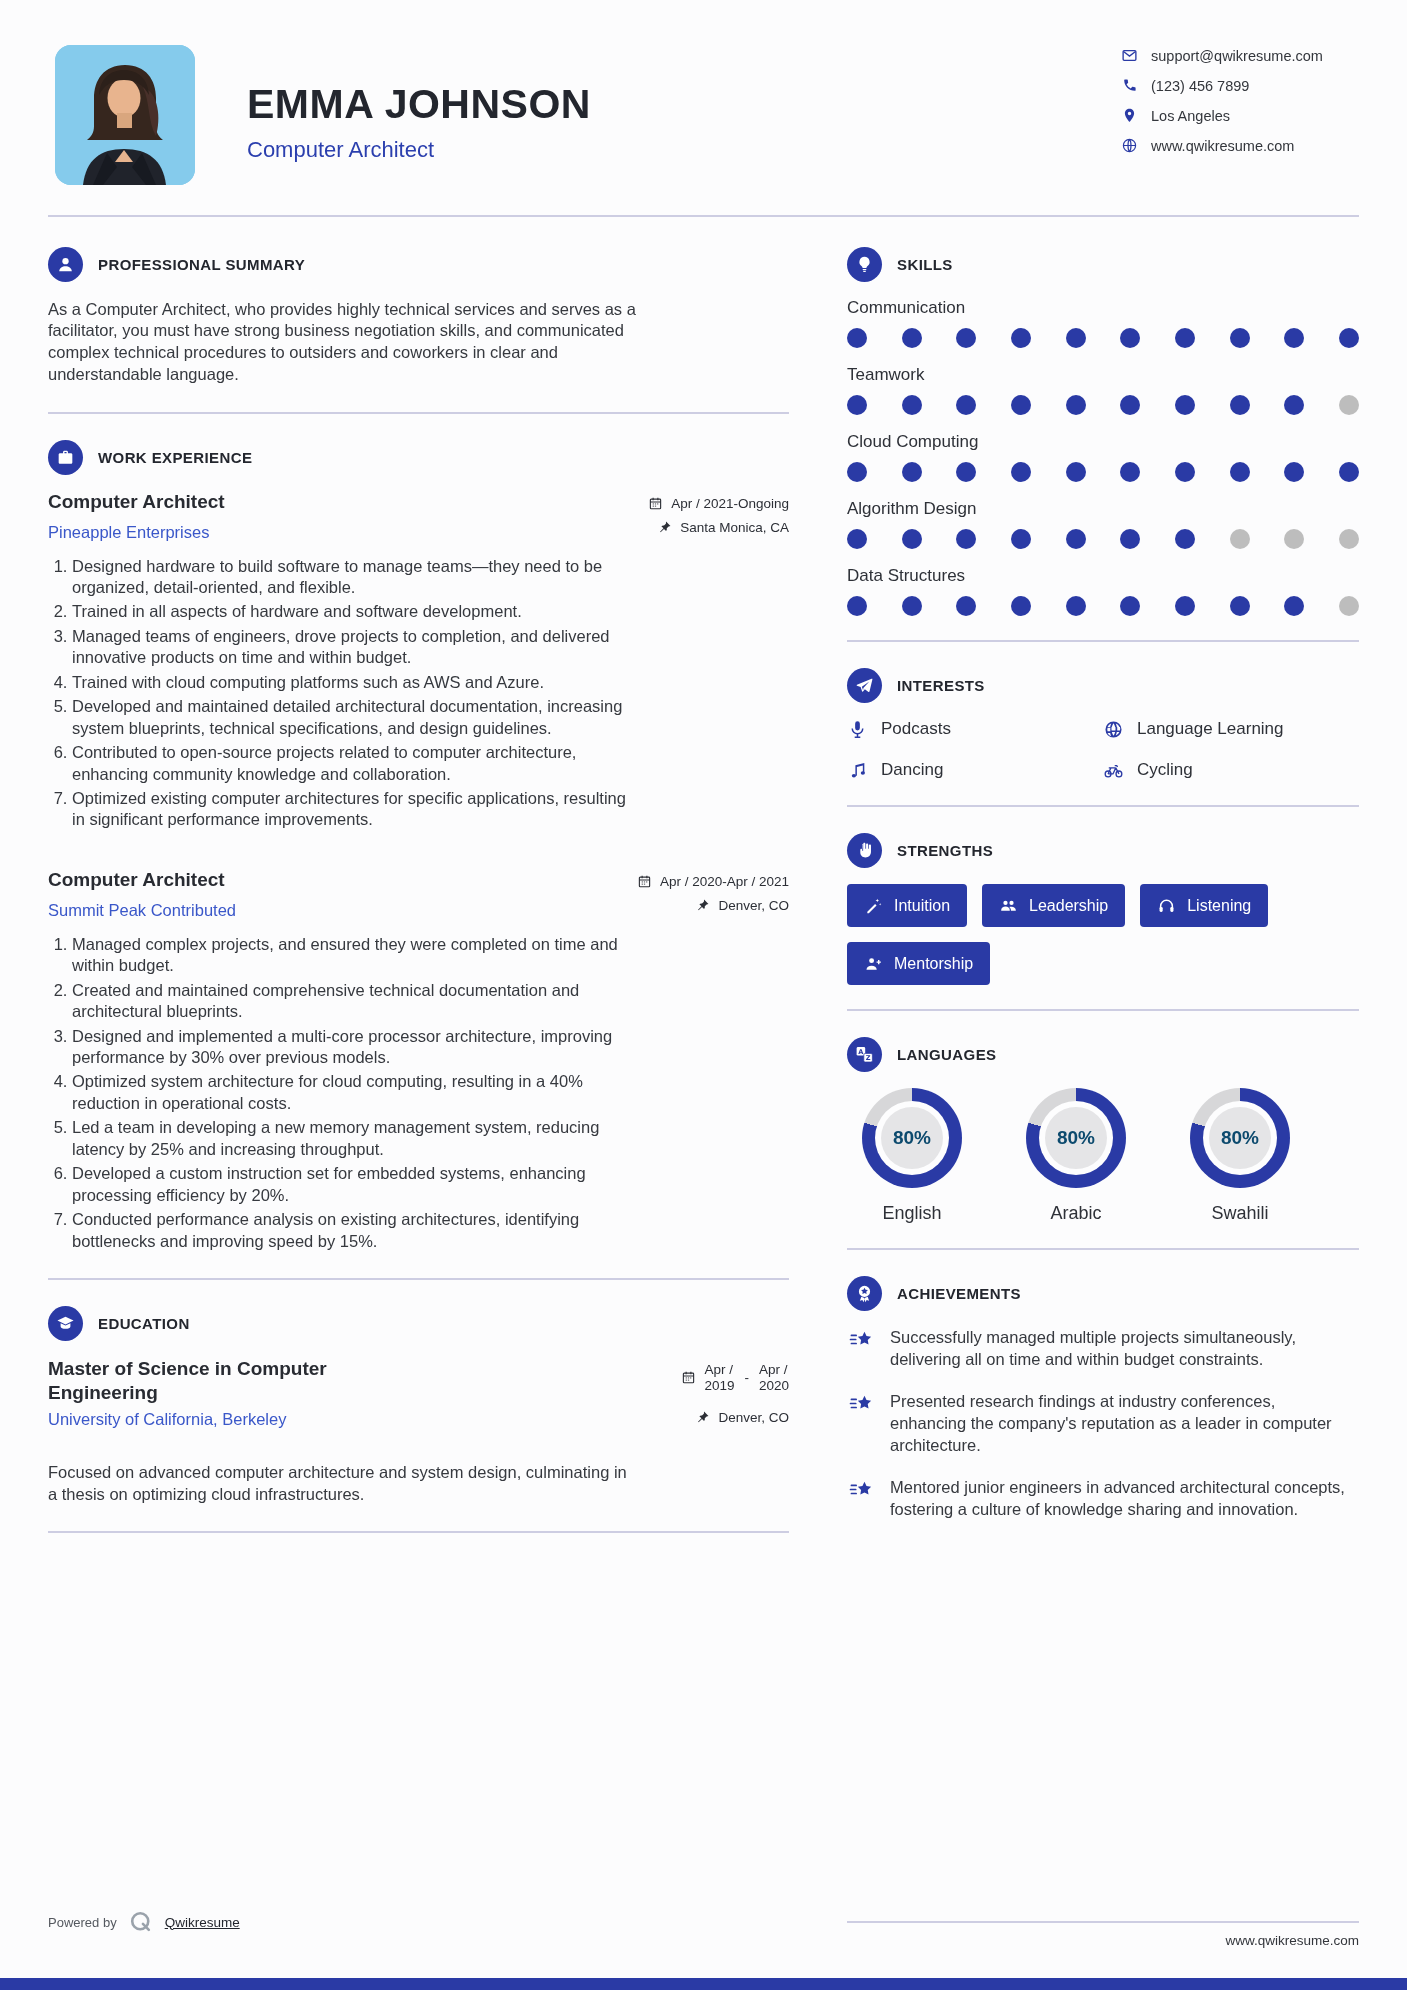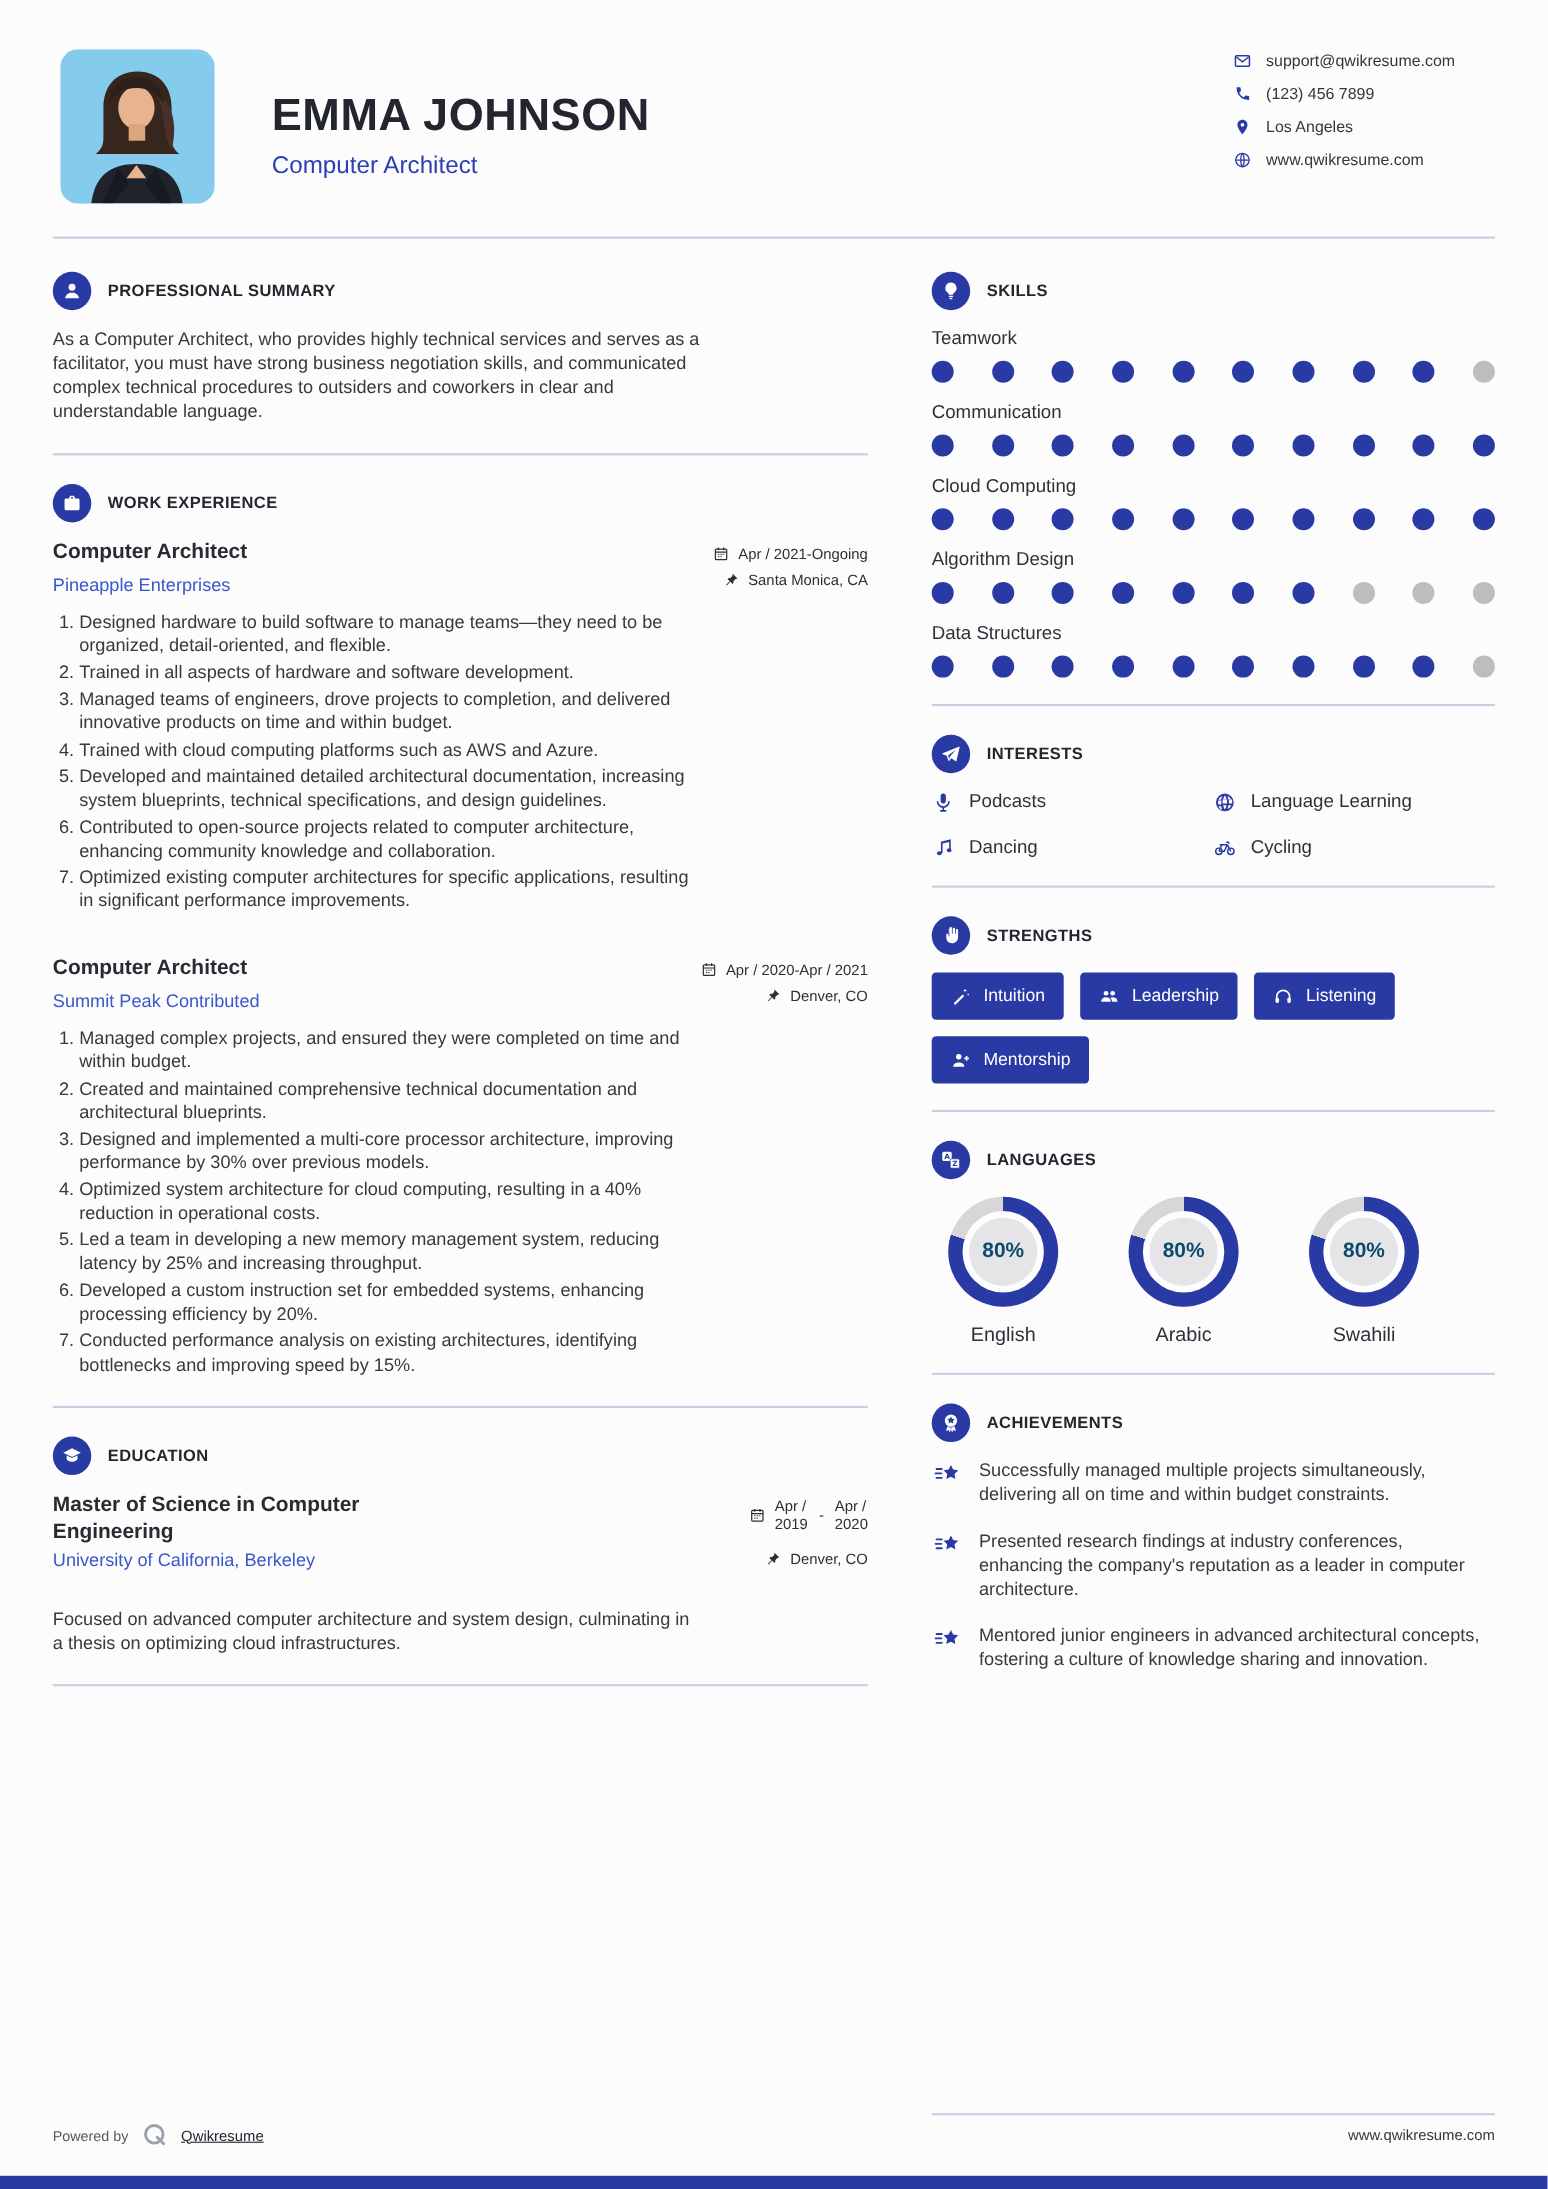--- a/index.html
+++ b/index.html
@@ -97,21 +97,21 @@
   .ring-core { width:62px; height:62px; border-radius:50%; background:#e5e5e7;
     display:flex; align-items:center; justify-content:center;
     font-size:19px; font-weight:700; color:#0c4a6e; }
   .lang-name { margin-top:15px; font-size:18px; color:#2e3138; }
 
   
   .ach-item { display:flex; gap:13px; margin-bottom:20px; font-size:16.5px; line-height:1.33; max-width:500px; }
   .ach-ic { width:30px; height:27px; color:#2a3aa5; flex:none; margin-top:1px; }
 
   
-  .foot-left { position:absolute; left:48px; bottom:36px; display:flex; align-items:center; gap:11px;
+  .foot-left { position:absolute; left:48px; bottom:55px; display:flex; align-items:center; gap:11px;
     font-size:13px; color:#54585f; }
   .q-logo { width:26px; height:26px; }
   .brand { color:#23262e; font-size:13.5px; font-weight:500; text-decoration:underline; cursor:pointer; }
   .foot-right { position:absolute; right:48px; bottom:42px; width:512px;
     border-top:2px solid #cdcde2; padding-top:10px; text-align:right;
     font-size:13.5px; color:#33363c; }
   .bottom-bar { position:absolute; left:0; right:0; bottom:0; height:12px; background:#2a3aa5; }
 </style>
 </head>
 <body>
@@ -338,47 +338,47 @@
           <svg viewBox="0 0 24 24" fill="#fff">
               <path d="M12 3.2a5.9 5.9 0 0 0-3.2 10.8c.6.5 1 1.1 1 1.9h4.4c0-.8.4-1.4 1-1.9A5.9 5.9 0 0 0 12 3.2z"></path>
               <rect x="9.8" y="17" width="4.4" height="1.5" rx=".7"></rect>
               <rect x="10.4" y="19.3" width="3.2" height="1.4" rx=".7"></rect>
             </svg>
         </span>
         <h2>SKILLS</h2>
       </div>
 
       <div class="skill">
+        <div class="skill-name">Communication</div>
+        <div class="dots">
+            <span class="dot"></span>
+            <span class="dot"></span>
+            <span class="dot"></span>
+            <span class="dot"></span>
+            <span class="dot"></span>
+            <span class="dot"></span>
+            <span class="dot"></span>
+            <span class="dot"></span>
+            <span class="dot"></span>
+            <span class="dot"></span>
+          </div>
+      </div>
+      <div class="skill">
         <div class="skill-name">Teamwork</div>
         <div class="dots">
             <span class="dot"></span>
             <span class="dot"></span>
             <span class="dot"></span>
             <span class="dot"></span>
             <span class="dot"></span>
             <span class="dot"></span>
             <span class="dot"></span>
             <span class="dot"></span>
             <span class="dot"></span>
             <span class="dot off"></span>
-          </div>
-      </div>
-      <div class="skill">
-        <div class="skill-name">Communication</div>
-        <div class="dots">
-            <span class="dot"></span>
-            <span class="dot"></span>
-            <span class="dot"></span>
-            <span class="dot"></span>
-            <span class="dot"></span>
-            <span class="dot"></span>
-            <span class="dot"></span>
-            <span class="dot"></span>
-            <span class="dot"></span>
-            <span class="dot"></span>
           </div>
       </div>
       <div class="skill">
         <div class="skill-name">Cloud Computing</div>
         <div class="dots">
             <span class="dot"></span>
             <span class="dot"></span>
             <span class="dot"></span>
             <span class="dot"></span>
             <span class="dot"></span>

